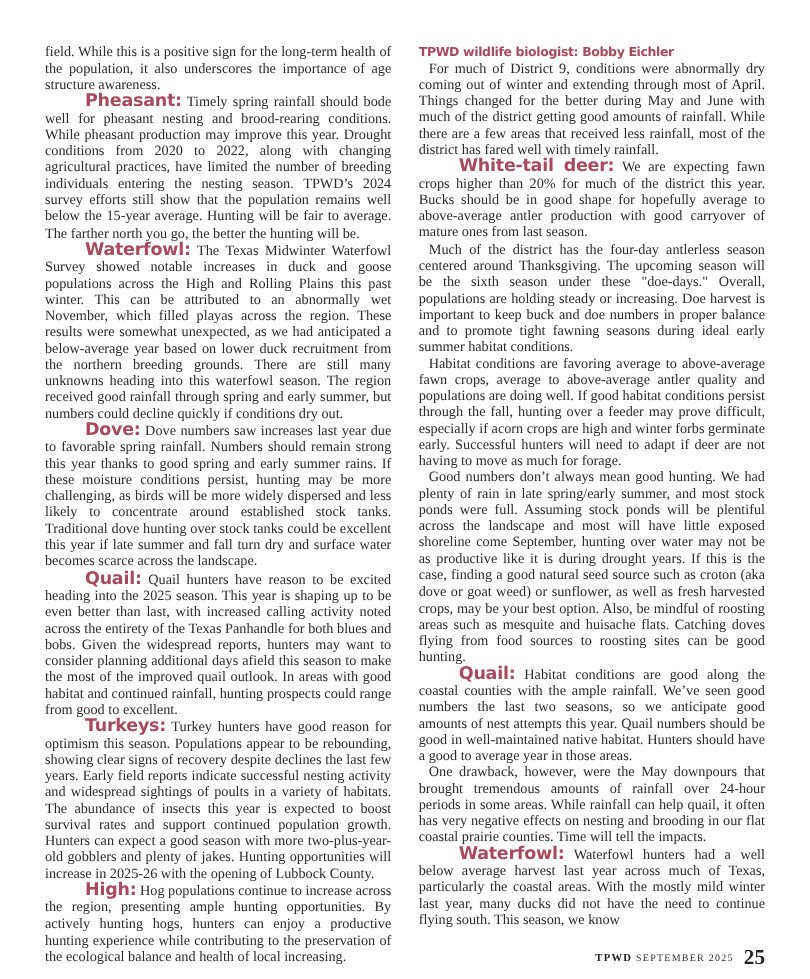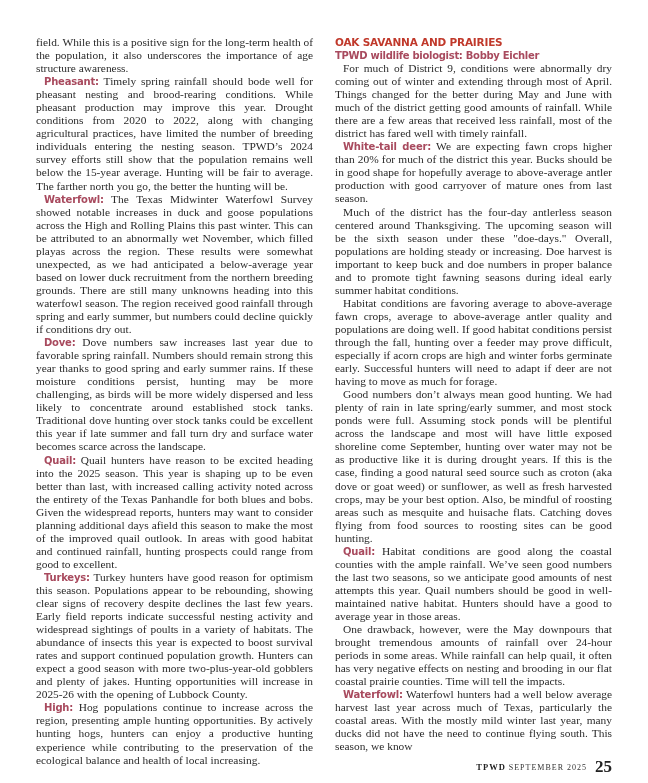--- a/index.html
+++ b/index.html
@@ -9,22 +9,23 @@
     font-family: "Liberation Serif", "DejaVu Serif", serif;
     font-size: 11.4px; line-height: 13.05px; color: #2a2a2a;
     text-align: justify;
   }
   .col-left { left: 36px; width: 277px; }
   .col-right { left: 335px; width: 277px; }
   .col p { margin: 0; text-indent: 8px; }
   .col p.noindent { text-indent: 0; }
   .lead {
     font-family: "DejaVu Sans", "Liberation Sans", sans-serif;
-    font-size: 10px; font-weight: bold; color: #a84a5e;
+    font-size: 14px; font-weight: bold; color: #a84a5e;
     letter-spacing: -0.2px;
+    margin-left: 24px;
   }
   .sec-title {
     font-family: "DejaVu Sans", "Liberation Sans", sans-serif;
     font-size: 10.5px; font-weight: bold; color: #c0392b;
     line-height: 13px; margin: 0; letter-spacing: -0.2px;
   }
   .sec-author {
     font-family: "DejaVu Sans", "Liberation Sans", sans-serif;
     font-size: 10px; font-weight: bold; color: #a84a5e;
     line-height: 13px; margin: 0; letter-spacing: -0.3px;
@@ -44,21 +45,20 @@
   <p class="noindent">field. While this is a positive sign for the long-term health of the population, it also underscores the importance of age structure awareness.</p>
   <p><span class="lead">Pheasant:</span><span> Timely spring rainfall should bode well for pheasant nesting and brood-rearing conditions. While pheasant production may improve this year. Drought conditions from 2020 to 2022, along with changing agricultural practices, have limited the number of breeding individuals entering the nesting season. TPWD’s 2024 survey efforts still show that the population remains well below the 15-year average. Hunting will be fair to average. The farther north you go, the better the hunting will be.</span></p>
   <p><span class="lead">Waterfowl:</span><span> The Texas Midwinter Waterfowl Survey showed notable increases in duck and goose populations across the High and Rolling Plains this past winter. This can be attributed to an abnormally wet November, which filled playas across the region. These results were somewhat unexpected, as we had anticipated a below-average year based on lower duck recruitment from the northern breeding grounds. There are still many unknowns heading into this waterfowl season. The region received good rainfall through spring and early summer, but numbers could decline quickly if conditions dry out.</span></p>
   <p><span class="lead">Dove:</span><span> Dove numbers saw increases last year due to favorable spring rainfall. Numbers should remain strong this year thanks to good spring and early summer rains. If these moisture conditions persist, hunting may be more challenging, as birds will be more widely dispersed and less likely to concentrate around established stock tanks. Traditional dove hunting over stock tanks could be excellent this year if late summer and fall turn dry and surface water becomes scarce across the landscape.</span></p>
   <p><span class="lead">Quail:</span><span> Quail hunters have reason to be excited heading into the 2025 season. This year is shaping up to be even better than last, with increased calling activity noted across the entirety of the Texas Panhandle for both blues and bobs. Given the widespread reports, hunters may want to consider planning additional days afield this season to make the most of the improved quail outlook. In areas with good habitat and continued rainfall, hunting prospects could range from good to excellent.</span></p>
   <p><span class="lead">Turkeys:</span><span> Turkey hunters have good reason for optimism this season. Populations appear to be rebounding, showing clear signs of recovery despite declines the last few years. Early field reports indicate successful nesting activity and widespread sightings of poults in a variety of habitats. The abundance of insects this year is expected to boost survival rates and support continued population growth. Hunters can expect a good season with more two-plus-year-old gobblers and plenty of jakes. Hunting opportunities will increase in 2025-26 with the opening of Lubbock County.</span></p>
   <p><span class="lead">High:</span><span> Hog populations continue to increase across the region, presenting ample hunting opportunities. By actively hunting hogs, hunters can enjoy a productive hunting experience while contributing to the preservation of the ecological balance and health of local increasing.</span></p>
 </div>
 
 <div class="col col-right">
-  <h2 class="sec-title">OAK SAVANNA AND PRAIRIES</h2>
   <h3 class="sec-author">TPWD wildlife biologist: Bobby Eichler</h3>
   <p><span>For much of District 9, conditions were abnormally dry coming out of winter and extending through most of April. Things changed for the better during May and June with much of the district getting good amounts of rainfall. While there are a few areas that received less rainfall, most of the district has fared well with timely rainfall.</span></p>
   <p><span class="lead">White-tail deer:</span><span> We are expecting fawn crops higher than 20% for much of the district this year. Bucks should be in good shape for hopefully average to above-average antler production with good carryover of mature ones from last season.</span></p>
   <p><span>Much of the district has the four-day antlerless season centered around Thanksgiving. The upcoming season will be the sixth season under these "doe-days." Overall, populations are holding steady or increasing. Doe harvest is important to keep buck and doe numbers in proper balance and to promote tight fawning seasons during ideal early summer habitat conditions.</span></p>
   <p><span>Habitat conditions are favoring average to above-average fawn crops, average to above-average antler quality and populations are doing well. If good habitat conditions persist through the fall, hunting over a feeder may prove difficult, especially if acorn crops are high and winter forbs germinate early. Successful hunters will need to adapt if deer are not having to move as much for forage.</span></p>
   <p><span>Good numbers don’t always mean good hunting. We had plenty of rain in late spring/early summer, and most stock ponds were full. Assuming stock ponds will be plentiful across the landscape and most will have little exposed shoreline come September, hunting over water may not be as productive like it is during drought years. If this is the case, finding a good natural seed source such as croton (aka dove or goat weed) or sunflower, as well as fresh harvested crops, may be your best option. Also, be mindful of roosting areas such as mesquite and huisache flats. Catching doves flying from food sources to roosting sites can be good hunting.</span></p>
   <p><span class="lead">Quail:</span><span> Habitat conditions are good along the coastal counties with the ample rainfall. We’ve seen good numbers the last two seasons, so we anticipate good amounts of nest attempts this year. Quail numbers should be good in well-maintained native habitat. Hunters should have a good to average year in those areas.</span></p>
   <p><span>One drawback, however, were the May downpours that brought tremendous amounts of rainfall over 24-hour periods in some areas. While rainfall can help quail, it often has very negative effects on nesting and brooding in our flat coastal prairie counties. Time will tell the impacts.</span></p>
   <p><span class="lead">Waterfowl:</span><span> Waterfowl hunters had a well below average harvest last year across much of Texas, particularly the coastal areas. With the mostly mild winter last year, many ducks did not have the need to continue flying south. This season, we know</span></p>
 </div>

